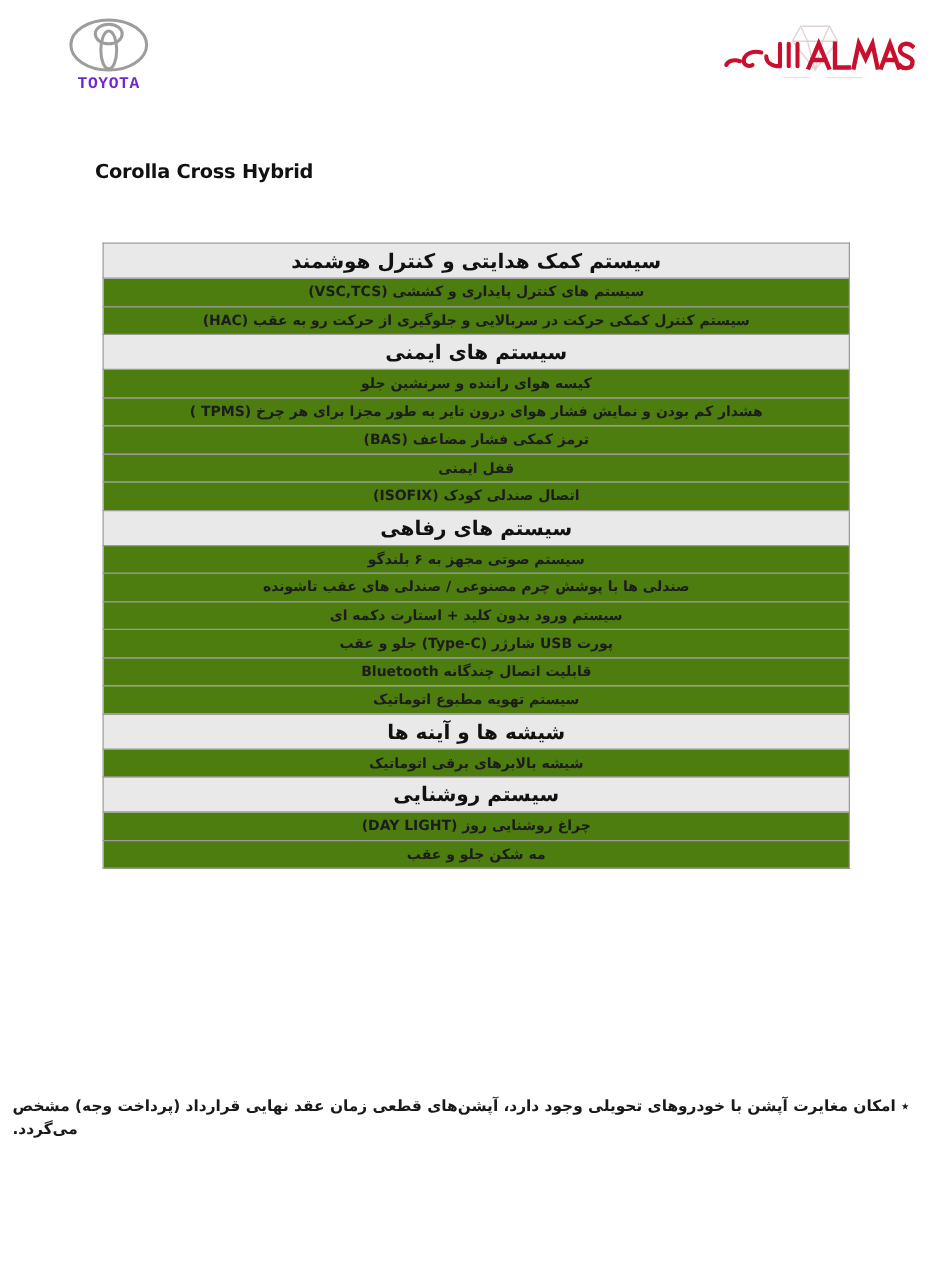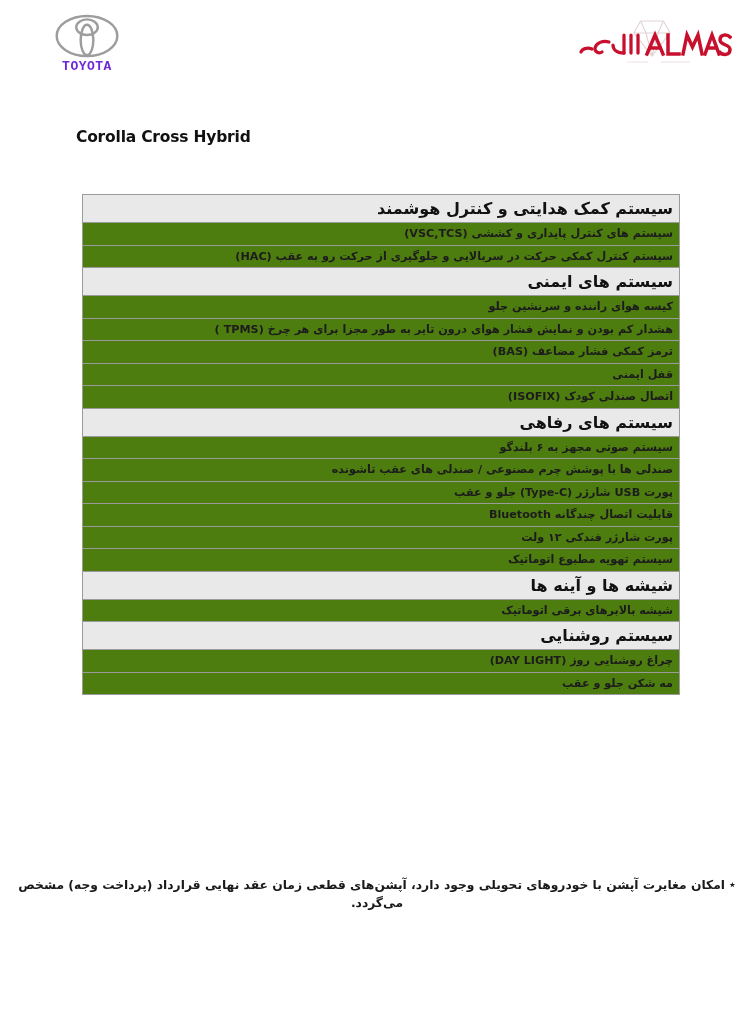--- a/index.html
+++ b/index.html
@@ -74,20 +74,21 @@
   .spec-table {
     position: absolute;
     left: 82px;
     top: 194px;
     width: 598px;
     border-collapse: collapse;
     table-layout: fixed;
   }
   .spec-table td {
     border: 1px solid #9b9b9b;
+    text-align: center;
     vertical-align: middle;
     padding: 0 6px;
   }
   .spec-table tr.section-row td {
     background: #e9e9e9;
     height: 27px;
     font-size: 16px;
     font-weight: bold;
     color: #111111;
     letter-spacing: 0;
@@ -99,21 +100,21 @@
     font-weight: bold;
     color: #1c1c1c;
   }
 
   
   .footer-note {
     position: absolute;
     right: 10px;
     left: 10px;
     top: 876px;
-    text-align: center;
+    text-align: left;
     font-size: 12.3px;
     font-weight: bold;
     color: #1a1a1a;
     line-height: 1.5;
   }
   .footer-star {
     display: inline-block;
     margin-left: 4px;
   }
 </style>
@@ -203,27 +204,27 @@
       <tr class="section-row">
         <td>سیستم های رفاهی</td>
       </tr>
       <tr class="item-row">
         <td>سیستم صوتی مجهز به ۶ بلندگو</td>
       </tr>
       <tr class="item-row">
         <td>صندلی ها با پوشش چرم مصنوعی / صندلی های عقب تاشونده</td>
       </tr>
       <tr class="item-row">
+        <td>سیستم ورود بدون کلید + استارت دکمه ای</td>
+      </tr>
+      <tr class="item-row">
         <td>پورت USB شارژر (Type-C) جلو و عقب</td>
       </tr>
       <tr class="item-row">
         <td>قابلیت اتصال چندگانه Bluetooth</td>
-      </tr>
-      <tr class="item-row">
-        <td>پورت شارژر فندکی ۱۲ ولت</td>
       </tr>
       <tr class="item-row">
         <td>سیستم تهویه مطبوع اتوماتیک</td>
       </tr>
       <tr class="section-row">
         <td>شیشه ها و آینه ها</td>
       </tr>
       <tr class="item-row">
         <td>شیشه بالابرهای برقی اتوماتیک</td>
       </tr>

